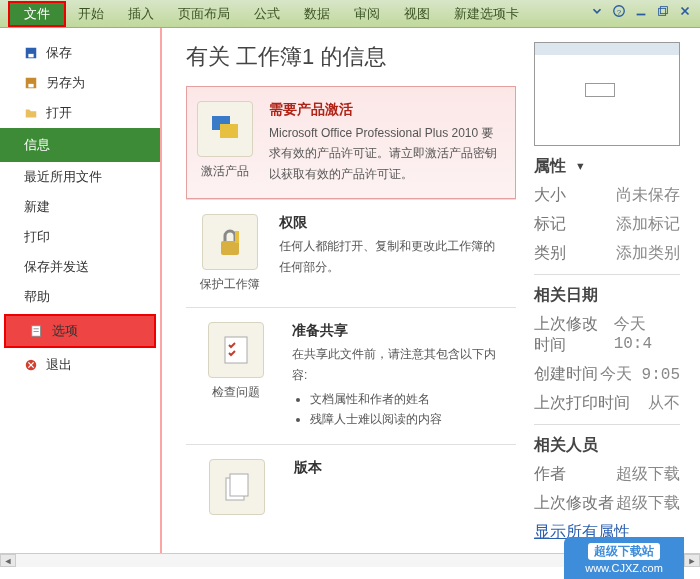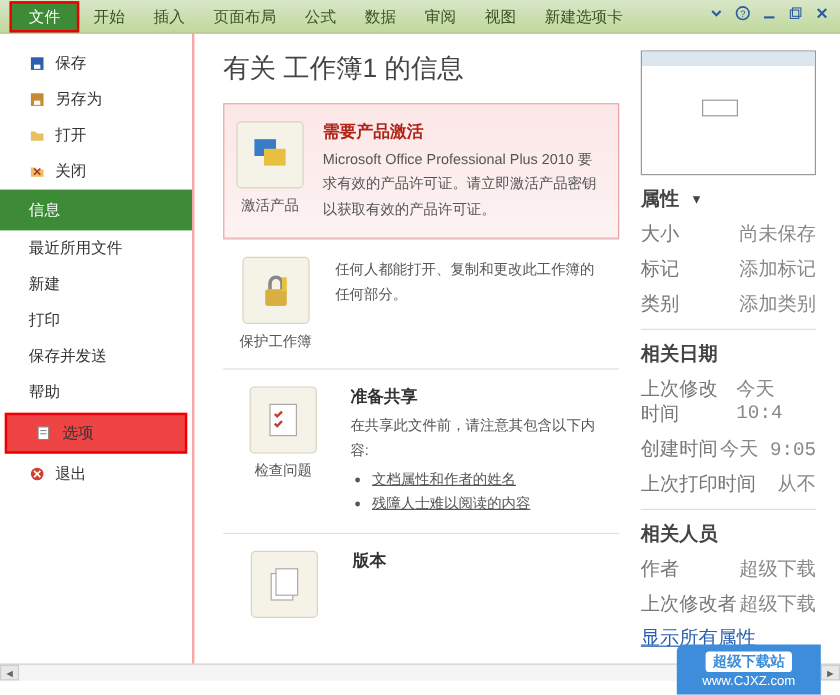--- a/index.html
+++ b/index.html
@@ -27,21 +27,21 @@
 .main { flex: 1; padding: 14px 12px 0 24px; overflow: hidden; position: relative; }
 .main h1 { font-size: 22px; font-weight: normal; color: #444; margin-bottom: 14px; }
 .card { display: flex; gap: 16px; padding: 14px 10px; border-top: 1px solid #e0e0e0; }
 .card.alert { border: 1px solid #e6a0a0; background: linear-gradient(#fce7e7, #fdf2f2); }
 .bigbtn { width: 82px; text-align: center; }
 .bigbtn .bigicon { width: 56px; height: 56px; margin: 0 auto 6px; background: #f5f2e8; border: 1px solid #d8d4c0; border-radius: 4px; display: flex; align-items: center; justify-content: center; position: relative; }
 .bigbtn .lbl { font-size: 12px; color: #555; }
 .cardbody h3 { color: #b02418; font-size: 14px; margin-bottom: 4px; font-weight: bold; }
 .cardbody h3.black { color: #333; }
 .cardbody p { font-size: 12px; color: #555; line-height: 1.7; }
-.cardbody ul { margin: 4px 0 0 18px; font-size: 12px; color: #555; line-height: 1.7; text-decoration: underline; }
+.cardbody ul { margin: 4px 0 0 18px; font-size: 12px; color: #555; line-height: 1.7; }
 
 
 .rpanel { width: 172px; padding: 14px 20px 0 6px; font-size: 16px; color: #555; font-family: Liberation Mono, monospace; }
 .thumb { width: 100%; height: 104px; border: 1px solid #999; background: #fff; margin-bottom: 8px; position: relative; }
 .thumb::before { content: ""; position: absolute; top: 0; left: 0; right: 0; height: 12px; background: #dce6ef; }
 .thumb::after { content: ""; position: absolute; top: 40px; left: 50px; width: 28px; height: 12px; border: 1px solid #999; }
 .proprow { display: flex; justify-content: space-between; padding: 4px 0; }
 .proprow .k { color: #777; }
 .proprow .v { color: #888; }
 .sect { color: #444; font-weight: bold; margin: 10px 0 4px; }
@@ -125,29 +125,20 @@
       <span>另存为</span>
     </div>
     <div class="sb-item">
       <span class="ic">
           <svg viewBox="0 0 16 16">
             <path d="M2 4h4l2 2h6v7H2z" fill="#e8c060"></path>
           </svg>
         </span>
       <span>打开</span>
     </div>
-    <div class="sb-item">
-      <span class="ic">
-          <svg viewBox="0 0 16 16">
-            <path d="M2 4h4l2 2h6v7H2z" fill="#e8c060"></path>
-            <path d="M5 5l6 6M11 5l-6 6" stroke="#b03020" stroke-width="1.5"></path>
-          </svg>
-        </span>
-      <span>关闭</span>
-    </div>
     <div class="sb-item active noicon">
       <span>信息</span>
     </div>
     <div class="sb-item noicon">
       <span>最近所用文件</span>
     </div>
     <div class="sb-item noicon">
       <span>新建</span>
     </div>
     <div class="sb-item noicon">
@@ -204,20 +195,21 @@
         <div class="bigicon">
           <svg width="38" height="38" viewBox="0 0 38 38">
               <rect x="10" y="18" width="18" height="14" rx="2" fill="#d8b040"></rect>
               <path d="M14 18v-5a5 5 0 0110 0v5" fill="none" stroke="#888" stroke-width="3"></path>
               <rect x="24" y="8" width="4" height="12" fill="#e8c040"></rect>
             </svg>
         </div>
         <div class="lbl">保护工作簿</div>
       </div>
       <div class="cardbody">
+        <h3 class="black">权限</h3>
         <p>任何人都能打开、复制和更改此工作簿的任何部分。</p>
       </div>
     </div>
 
     <div class="card">
       <div class="bigbtn">
         <div class="bigicon">
           <svg width="38" height="38" viewBox="0 0 38 38">
               <rect x="8" y="6" width="22" height="26" fill="#fff" stroke="#aaa"></rect>
               <path d="M12 14l2 2 4-4M12 22l2 2 4-4" stroke="#c04030" fill="none" stroke-width="2"></path>

